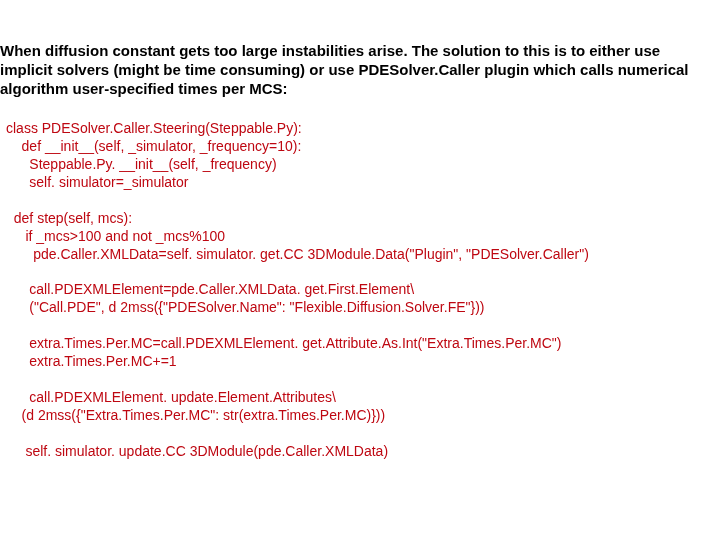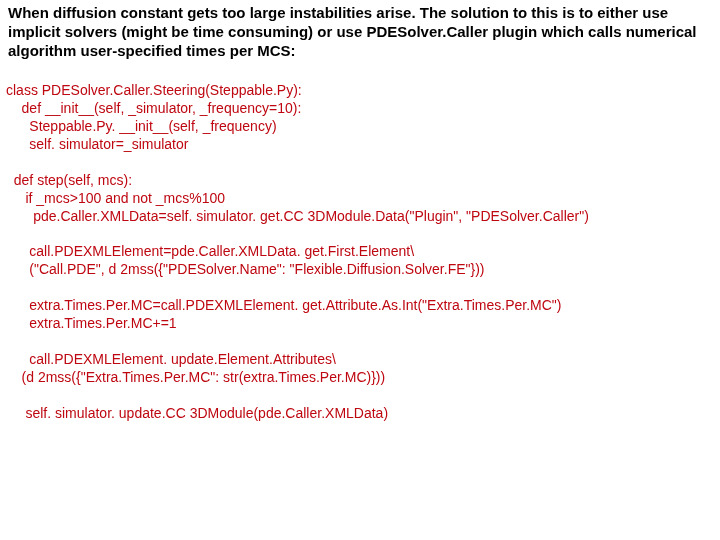--- a/index.html
+++ b/index.html
@@ -5,25 +5,26 @@
   html, body {
     margin: 0;
     padding: 0;
     width: 720px;
     height: 540px;
     background: #ffffff;
     font-family: Arial, Helvetica, sans-serif;
     overflow: hidden;
   }
   .intro {
-    padding: 4px 6px 0 8px;
+    padding: 4px 6px 0 0;
     font-size: 15px;
     line-height: 1.25;
     font-weight: bold;
     color: #000;
+    margin-top: 38px;
   }
   .code {
     padding: 22px 18px 0 6px;
     font-size: 14px;
     line-height: 1.28;
     color: #be0711;
     white-space: pre;
   }
 </style>
 </head>

